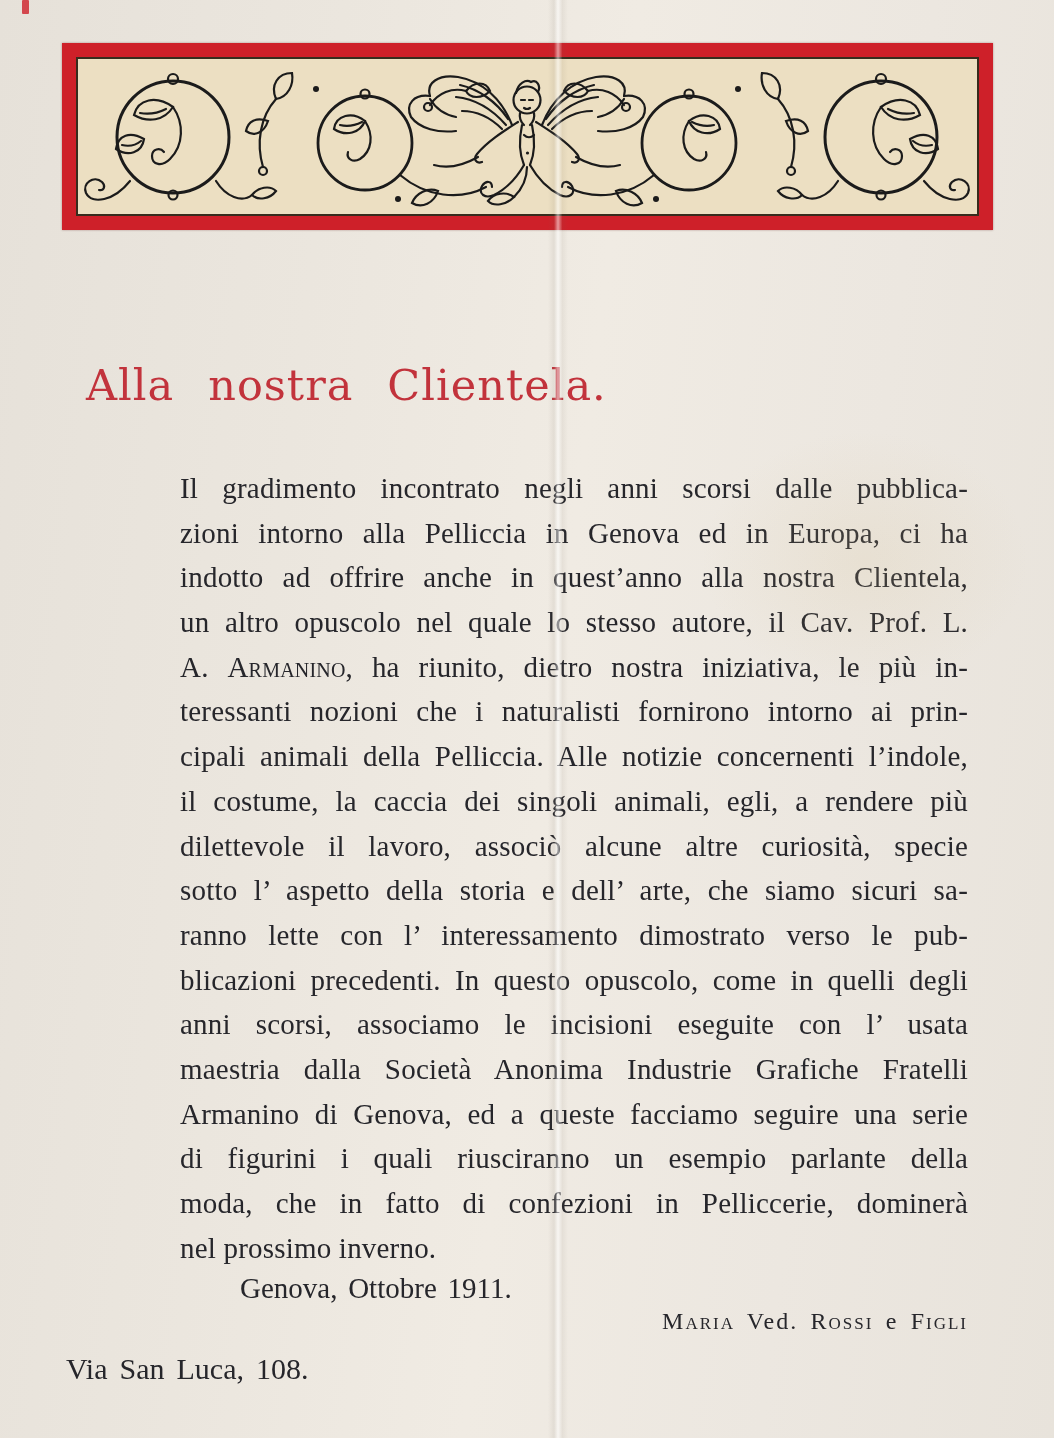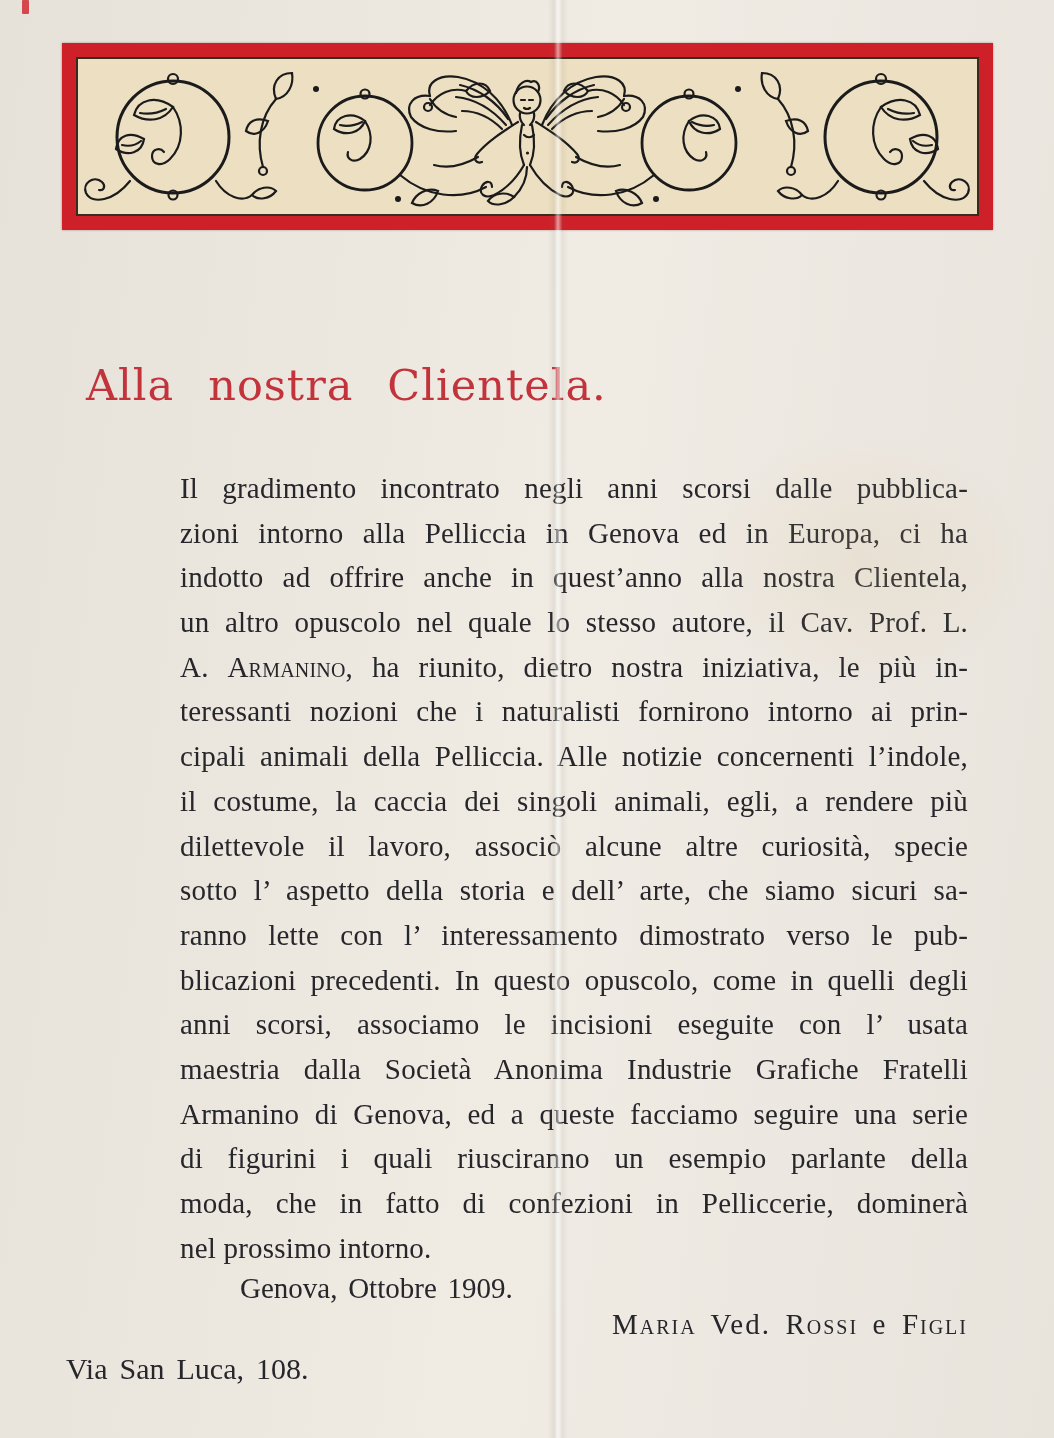--- a/index.html
+++ b/index.html
@@ -25,21 +25,21 @@
     font-family:"DejaVu Serif",serif;font-weight:normal;
     font-size:43px;color:#c2333c;letter-spacing:1px;word-spacing:.45em;white-space:nowrap;}
   
   .bodyblock{position:absolute;left:180px;top:466px;width:788px;
     color:#26262b;font-size:29px;letter-spacing:.2px;}
   .line{height:44.7px;line-height:44.7px;white-space:nowrap;}
   .line.j{text-align:justify;text-align-last:justify;white-space:normal;}
   .sc{font-variant:small-caps;}
   .dateline{position:absolute;left:240px;top:1272px;color:#26262b;font-size:29px;word-spacing:.12em;}
   .signature{position:absolute;left:180px;top:1308px;width:788px;text-align:right;
-    color:#26262b;font-size:29px;letter-spacing:2px;word-spacing:.18em;}
+    color:#26262b;font-size:24px;letter-spacing:2px;word-spacing:.18em;}
   .address{position:absolute;left:66px;top:1352px;color:#26262b;font-size:30px;word-spacing:.15em;}
   
   .stain{position:absolute;left:700px;top:430px;width:330px;height:260px;pointer-events:none;
     background:radial-gradient(ellipse at center,rgba(212,192,148,0.18),rgba(212,192,148,0) 70%);}
 </style>
 </head>
 <body>
 
 <div class="sheet">
 
@@ -129,24 +129,24 @@
     <div class="line j">il costume, la caccia dei singoli animali, egli, a rendere più</div>
     <div class="line j">dilettevole il lavoro, associò alcune altre curiosità, specie</div>
     <div class="line j">sotto l’ aspetto della storia e dell’ arte, che siamo sicuri sa-</div>
     <div class="line j">ranno lette con l’ interessamento dimostrato verso le pub-</div>
     <div class="line j">blicazioni precedenti. In questo opuscolo, come in quelli degli</div>
     <div class="line j">anni scorsi, associamo le incisioni eseguite con l’ usata</div>
     <div class="line j">maestria dalla Società Anonima Industrie Grafiche Fratelli</div>
     <div class="line j">Armanino di Genova, ed a queste facciamo seguire una serie</div>
     <div class="line j">di figurini i quali riusciranno un esempio parlante della</div>
     <div class="line j">moda, che in fatto di confezioni in Pelliccerie, dominerà</div>
-    <div class="line">nel prossimo intorno.</div>
+    <div class="line">nel prossimo inverno.</div>
   </div>
 
-  <div class="dateline">Genova, Ottobre 1909.</div>
+  <div class="dateline">Genova, Ottobre 1911.</div>
 
   <div class="signature"><span class="sc">Maria</span><span> Ved. </span><span class="sc">Rossi</span><span> e </span><span class="sc">Figli</span></div>
 
   <div class="address">Via San Luca, 108.</div>
 
   <div class="stain"></div>
   <div class="fold"></div>
 </div>
 
 </body></html>

